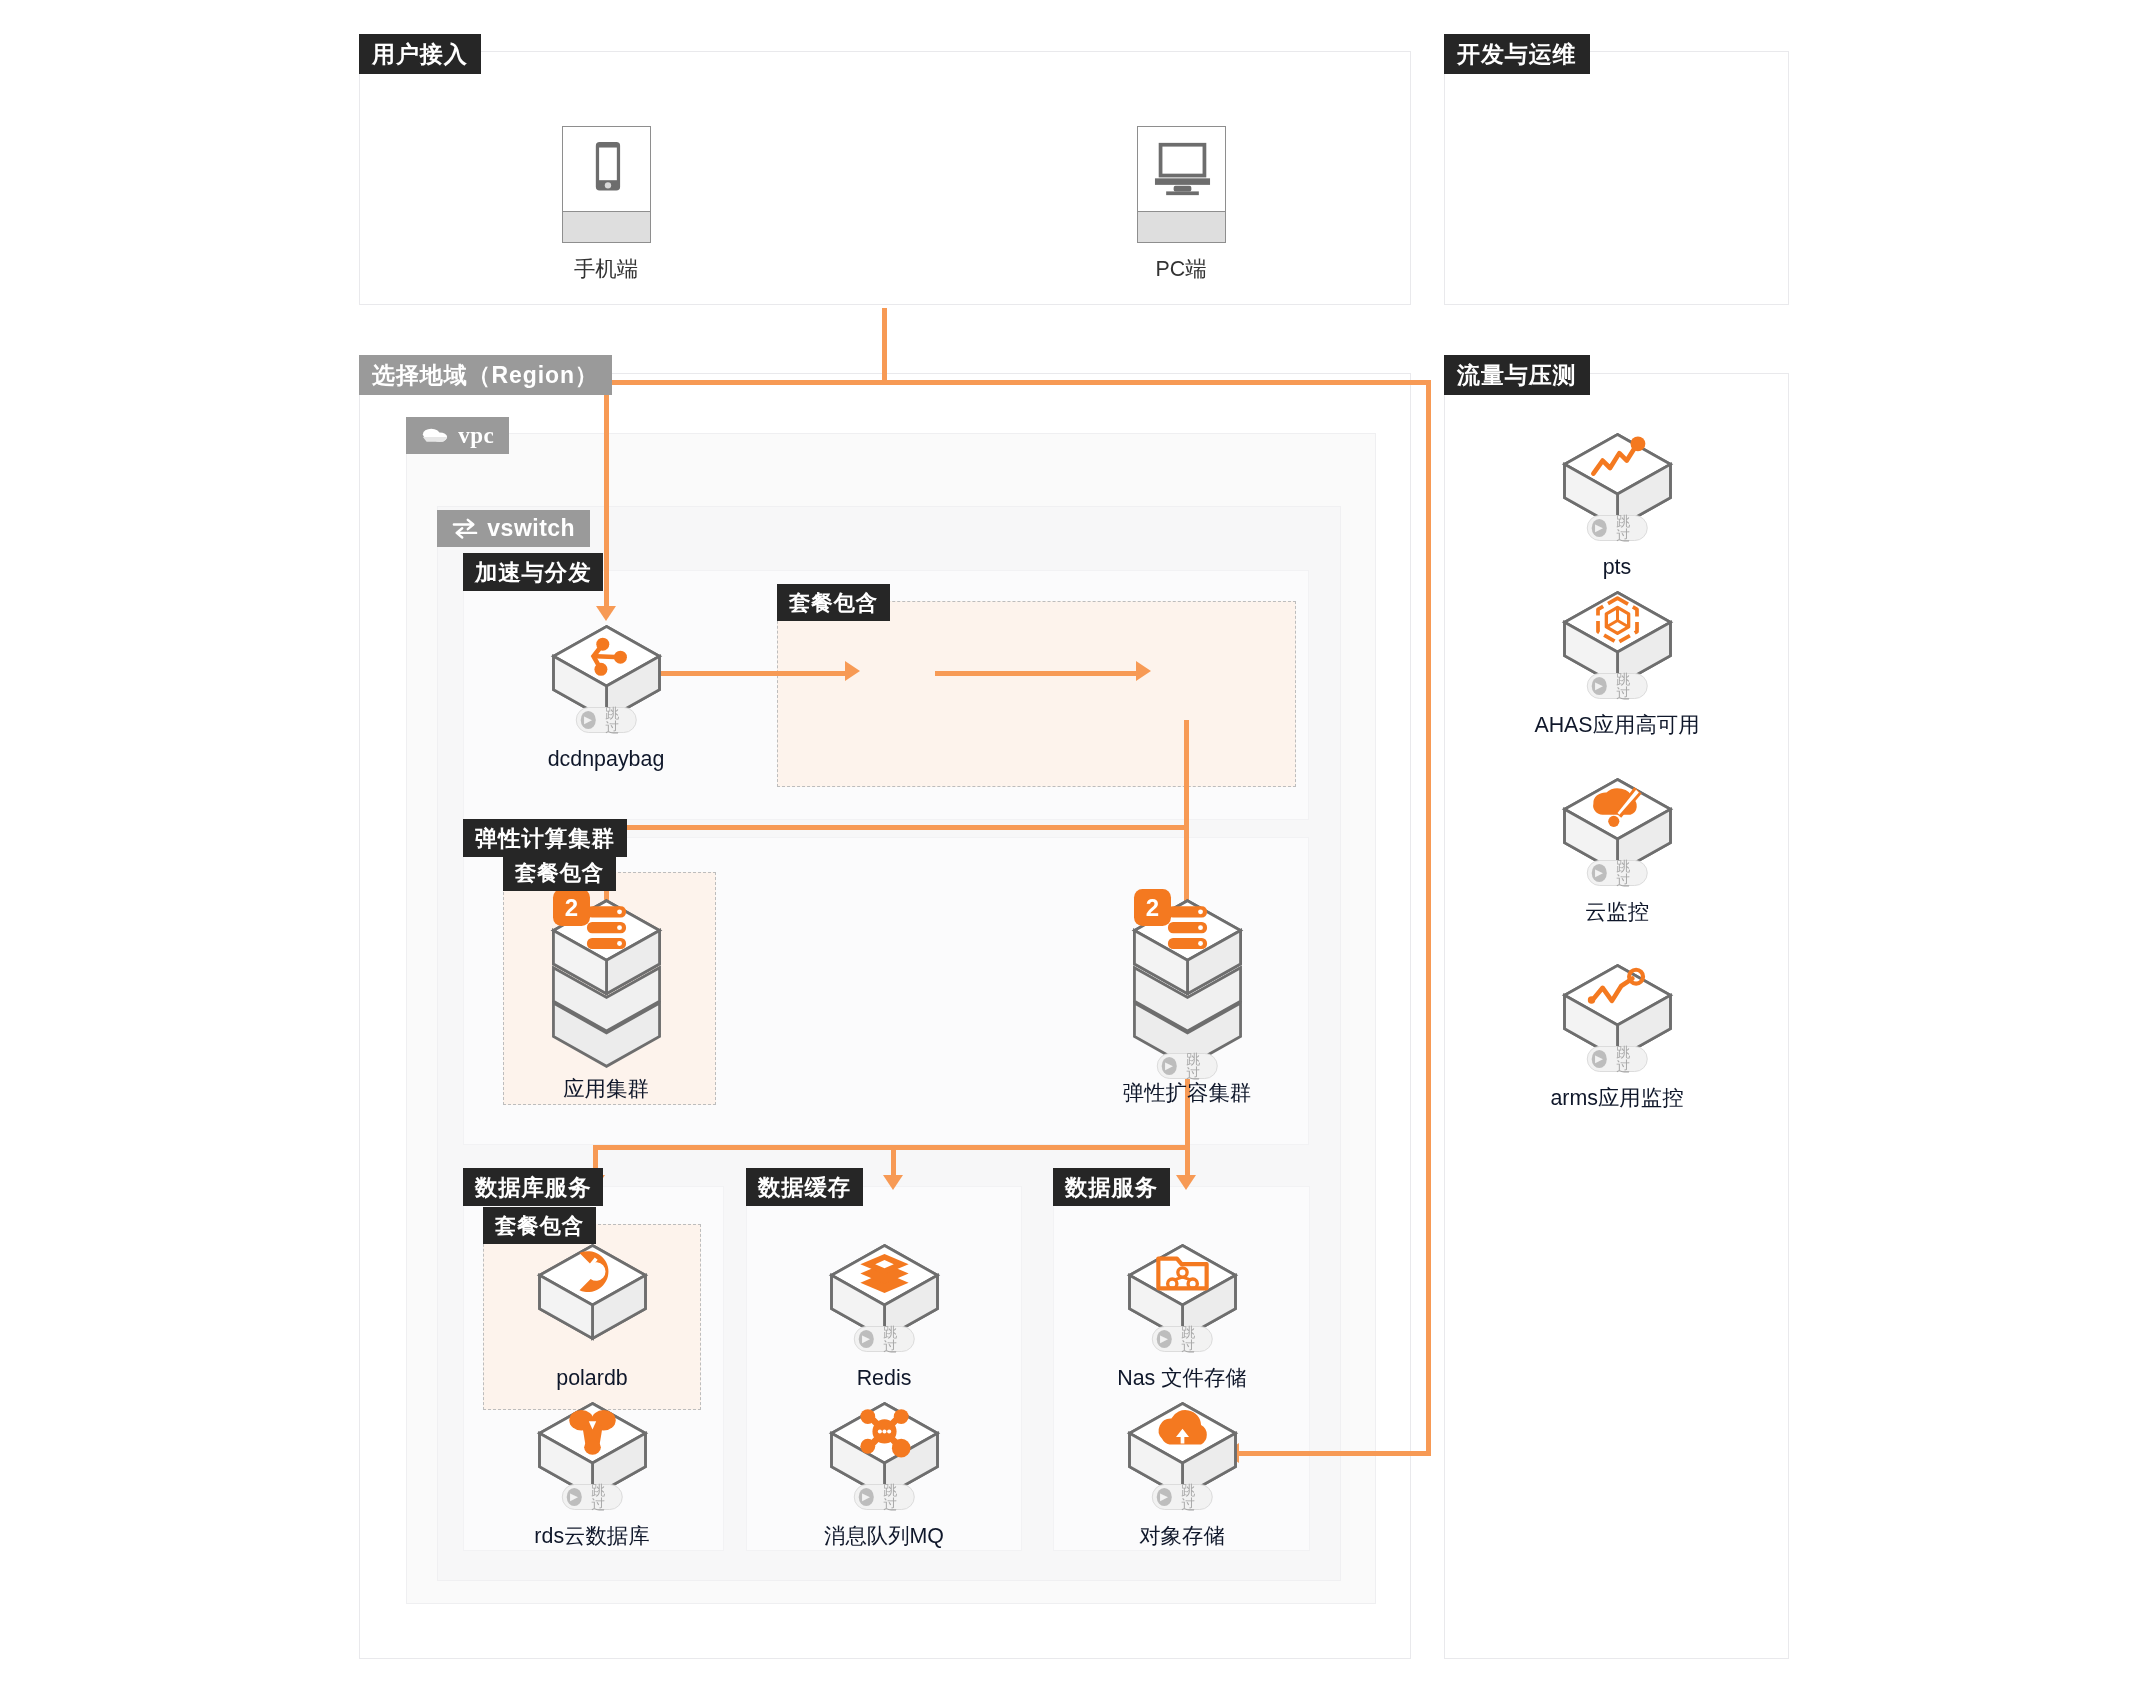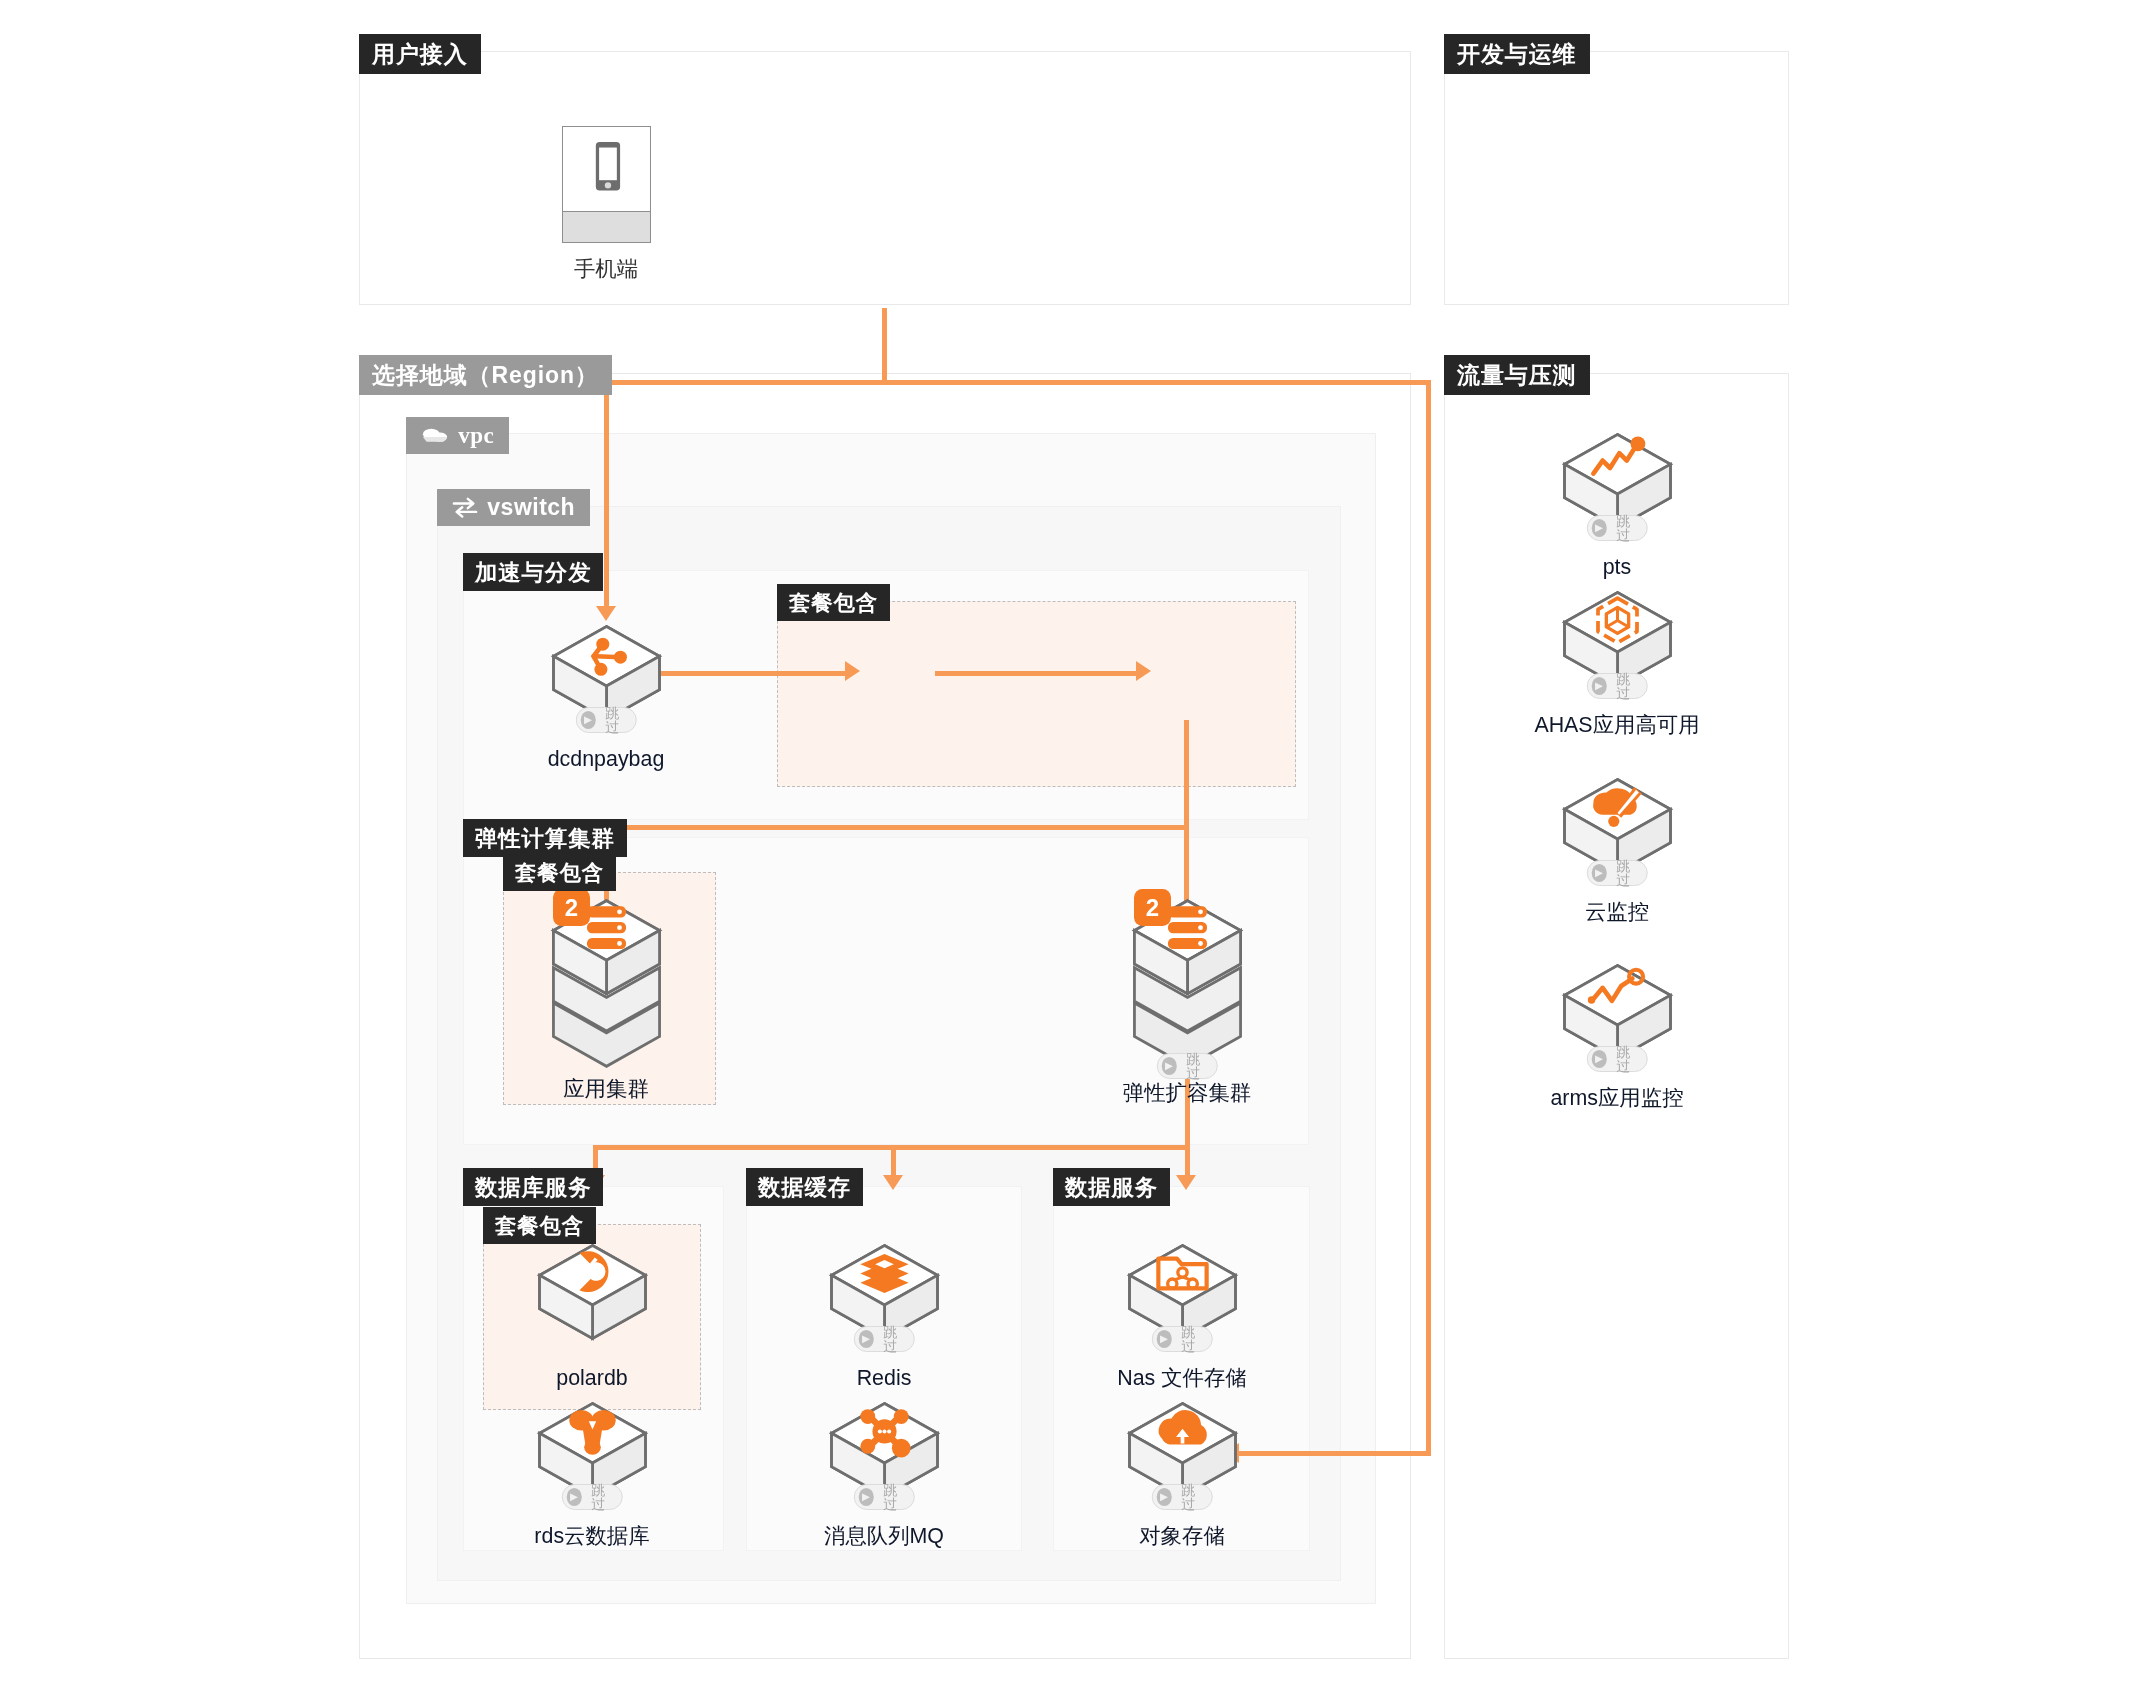--- a/index.html
+++ b/index.html
@@ -99,20 +99,32 @@
       <svg width="89" height="84" viewBox="0 0 95 90">
         <rect x="35" y="16" width="26" height="52" rx="4" fill="#6d6d6d"></rect>
         <rect x="38.5" y="22" width="19" height="35" fill="#ffffff"></rect>
         <circle cx="48" cy="62.5" r="3.4" fill="#d9d9d9"></circle>
       </svg>
       <div class="base"></div>
     </div>
     <div class="clabel">手机端</div>
   </div>
 
+  <div class="client" style="left:1088px;top:126px;">
+    <div class="box">
+      <svg width="89" height="84" viewBox="0 0 95 90">
+        <rect x="24" y="19" width="47" height="33" fill="none" stroke="#6d6d6d" stroke-width="4"></rect>
+        <rect x="18" y="55" width="59" height="7" fill="#6d6d6d"></rect>
+        <rect x="38" y="63" width="19" height="6" rx="2" fill="#6d6d6d"></rect>
+        <rect x="30" y="69" width="35" height="4" fill="#6d6d6d"></rect>
+      </svg>
+      <div class="base"></div>
+    </div>
+    <div class="clabel">PC端</div>
+  </div>
 
   <div class="panel" style="left:1444px;top:51px;width:345px;height:254px;"></div>
   <div class="tag tag-black" style="left:1444px;top:34px;height:40px;padding:0 13px;font-size:23px;">
     <span>开发与运维</span>
   </div>
 
   <div class="panel" style="left:359px;top:373px;width:1052px;height:1286px;"></div>
   <div class="tag tag-grey" style="left:359px;top:355px;height:40px;padding:0 13px;font-size:23px;">
     <span>选择地域（Region）</span>
   </div>
@@ -123,21 +135,21 @@
       <svg width="28" height="20.5" viewBox="0 0 30 22">
         <ellipse cx="11" cy="10" rx="9" ry="6" fill="#ffffff"></ellipse>
         <ellipse cx="20" cy="13" rx="8" ry="5" fill="#ffffff"></ellipse>
         <path d="M2 13 L28 13 L24 18 L6 18 Z" fill="#e6e6e6"></path>
       </svg>
     </span>
     <span>vpc</span>
   </div>
 
   <div class="panel panel-grey2" style="left:437px;top:506px;width:904px;height:1075px;"></div>
-  <div class="chip" style="left:437px;top:489px;">
+  <div class="chip" style="left:437px;top:510px;">
     <span>
       <svg width="26" height="20.5" viewBox="0 0 28 22">
         <path d="M2 7 H22 M17 2 L23 7 L17 12" fill="none" stroke="#fff" stroke-width="2.6" stroke-linecap="round" stroke-linejoin="round"></path>
         <path d="M26 16 H6 M11 11 L5 16 L11 21" fill="none" stroke="#fff" stroke-width="2.6" stroke-linecap="round" stroke-linejoin="round"></path>
       </svg>
     </span>
     <span>vswitch</span>
   </div>
 
   <div class="panel panel-plain" style="left:463px;top:570px;width:846px;height:250px;"></div>

